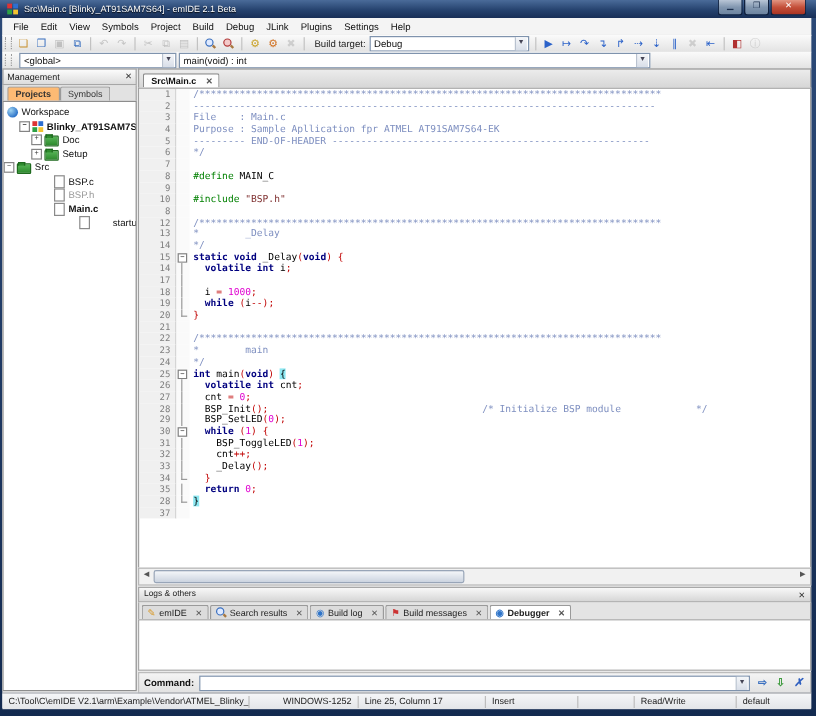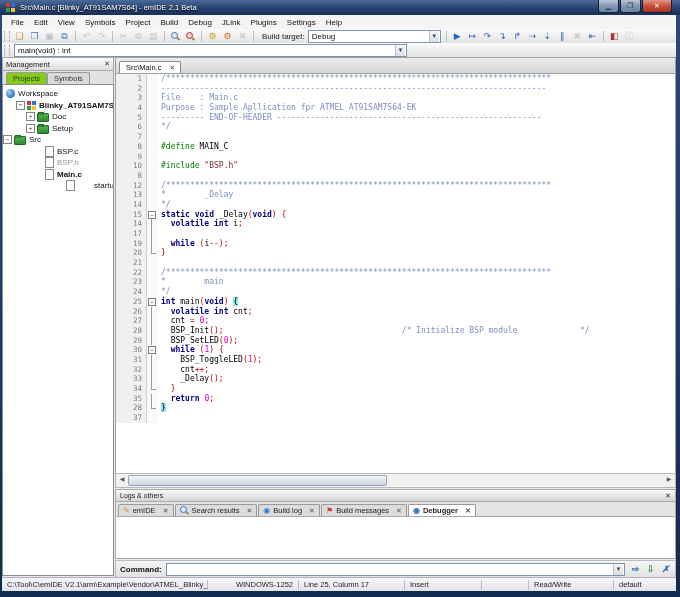--- a/index.html
+++ b/index.html
@@ -39,39 +39,39 @@
   .combo.target{width:128px;margin-right:2px;}
   .combo.scope{width:126px;margin-left:4px;}
   .combo.symbol{width:388px;margin-left:2px;}
 
   
   .mgmt{position:absolute;left:2px;width:112px;top:57px;bottom:21px;display:flex;flex-direction:column;}
   .mgmthead{height:12px;background:linear-gradient(#fcfcfc,#dcdcdc);border:1px solid #a6a6a6;font-size:7.5px;color:#222;display:flex;align-items:center;padding:0 3px;}
   .mgmthead .x{margin-left:auto;font-size:7px;color:#333;}
   .mgmttabs{height:13px;display:flex;align-items:flex-end;background:#e2e2e2;border-left:1px solid #a6a6a6;border-right:1px solid #a6a6a6;padding-left:3px;}
   .mtab{font-size:7.5px;padding:1px 6px;border:1px solid #9a9a9a;border-bottom:none;border-radius:2px 2px 0 0;background:#d9d9d9;color:#333;}
-  .mtab.active{background:#84cc16;font-weight:normal;}
+  .mtab.active{background:#fdba74;font-weight:bold;}
   .treebox{flex:1;background:#fff;border:1px solid #8d8d8d;overflow:hidden;padding-top:3px;}
   .trow{display:flex;align-items:center;height:11.5px;font-size:8px;color:#111;white-space:nowrap;}
   .trow.bold{font-weight:bold;}
   .trow.dim{color:#9a9a9a;}
   .exp{width:7px;height:7px;border:1px solid #848484;background:#fff;font-size:6px;line-height:6px;text-align:center;color:#333;margin-right:2px;flex:none;}
   .noexp{width:9px;flex:none;}
   .tico{margin-right:3px;flex:none;position:relative;}
   .ico-workspace{width:9px;height:9px;border-radius:50%;background:radial-gradient(circle at 3px 3px,#9fd4f2,#2e74c9 70%);}
   .ico-project{width:9px;height:9px;}
   .ico-project i{position:absolute;width:4px;height:4px;background:#d33;box-shadow:5px 0 0 #2e6fd0,0 5px 0 #2da044,5px 5px 0 #f2c432;}
   .ico-folder{width:10px;height:7px;background:linear-gradient(#57b657,#2e8a2e);border:1px solid #1e6a1e;border-radius:1px;margin-top:2px;}
   .ico-folder::before{content:"";position:absolute;left:0;top:-2px;width:4px;height:2px;background:#2e8a2e;border:1px solid #1e6a1e;border-bottom:none;}
   .ico-file{width:7px;height:9px;background:#fff;border:1px solid #8a8a8a;}
 
   
   .editor{position:absolute;left:115px;right:4px;top:57px;height:431px;display:flex;flex-direction:column;}
   .edtabs{height:15px;background:linear-gradient(#ececec,#d6d6d6);border:1px solid #a0a0a0;border-bottom:none;display:flex;align-items:flex-end;padding-left:3px;}
-  .edtab{font-size:7.5px;background:#fdfdfd;border:1px solid #8b8b8b;border-bottom:none;border-radius:2px 2px 0 0;padding:1px 5px 1px 6px;display:flex;align-items:center;color:#111;}
+  .edtab{font-size:7.5px;background:#fdfdfd;border:1px solid #8b8b8b;border-bottom:none;border-radius:2px 2px 0 0;padding:1px 5px 1px 6px;display:flex;align-items:center;color:#111;font-weight:bold;}
   .edtab .x{margin-left:8px;font-size:7px;color:#555;}
   .codewrap{flex:1;background:#fff;border:1px solid #a0a0a0;border-bottom:none;overflow:hidden;position:relative;}
   .crow{display:flex;height:9.7px;line-height:9.7px;font-family:"DejaVu Sans Mono",monospace;font-size:8px;white-space:pre;}
   .gut{width:26px;flex:none;background:#f0f0f0;border-right:1px solid #cfcfcf;color:#7e7e7e;text-align:right;padding-right:4px;font-size:7.5px;}
   .fold{width:11px;flex:none;position:relative;background:#fafafa;}
   .fo{position:absolute;left:1px;top:1px;width:6px;height:6px;border:1px solid #808080;background:#fff;font-size:6px;line-height:6px;text-align:center;color:#222;}
   .fl{position:absolute;left:4px;top:0;bottom:0;width:1px;background:#9a9a9a;}
   .fe{position:absolute;left:4px;top:0;height:5px;width:4px;border-left:1px solid #9a9a9a;border-bottom:1px solid #9a9a9a;}
   .src{padding-left:3px;}
   .cm{color:#7e8fc0;}
@@ -236,20 +236,24 @@
       <span class="tbtn">
         <span style="color: rgb(176, 48, 48);">◧</span>
       </span>
       <span class="tbtn dis">
         <span style="color: rgb(153, 153, 153);">ⓘ</span>
       </span>
     </div>
 
   <div class="bar bar2">
     <span class="grip"></span>
+    <span class="combo scope">
+        <span>&lt;global&gt;</span>
+        <span class="arr">▼</span>
+      </span>
     <span class="combo symbol">
         <span>main(void) : int</span>
         <span class="arr">▼</span>
       </span>
   </div>
 
   <div class="mgmt">
     <div class="mgmthead">
       <span>Management</span>
       <span class="x">✕</span>
@@ -326,20 +330,21 @@
         <div class="crow"><span class="gut">8</span><span class="fold"></span><span class="src"><span class="pp">#define</span><span class="pl"> MAIN_C</span></span></div>
         <div class="crow"><span class="gut">9</span><span class="fold"></span><span class="src"></span></div>
         <div class="crow"><span class="gut">10</span><span class="fold"></span><span class="src"><span class="pp">#include</span><span class="pl"> </span><span class="str">"BSP.h"</span></span></div>
         <div class="crow"><span class="gut">8</span><span class="fold"></span><span class="src"></span></div>
         <div class="crow"><span class="gut">12</span><span class="fold"></span><span class="src"><span class="cm">/********************************************************************************</span></span></div>
         <div class="crow"><span class="gut">13</span><span class="fold"></span><span class="src"><span class="cm">*        _Delay</span></span></div>
         <div class="crow"><span class="gut">14</span><span class="fold"></span><span class="src"><span class="cm">*/</span></span></div>
         <div class="crow"><span class="gut">15</span><span class="fold"><span class="fo">−</span></span><span class="src"><span class="kw">static</span><span class="pl"> </span><span class="kw">void</span><span class="pl"> _Delay</span><span class="op">(</span><span class="kw">void</span><span class="op">)</span><span class="pl"> </span><span class="op">{</span></span></div>
         <div class="crow"><span class="gut">14</span><span class="fold"><span class="fl"></span></span><span class="src"><span class="pl">  </span><span class="kw">volatile</span><span class="pl"> </span><span class="kw">int</span><span class="pl"> i</span><span class="op">;</span></span></div>
         <div class="crow"><span class="gut">17</span><span class="fold"><span class="fl"></span></span><span class="src"></span></div>
+        <div class="crow"><span class="gut">18</span><span class="fold"><span class="fl"></span></span><span class="src"><span class="pl">  i </span><span class="op">=</span><span class="pl"> </span><span class="num">1000</span><span class="op">;</span></span></div>
         <div class="crow"><span class="gut">19</span><span class="fold"><span class="fl"></span></span><span class="src"><span class="pl">  </span><span class="kw">while</span><span class="pl"> </span><span class="op">(</span><span class="pl">i</span><span class="op">--);</span></span></div>
         <div class="crow"><span class="gut">20</span><span class="fold"><span class="fe"></span></span><span class="src"><span class="op">}</span></span></div>
         <div class="crow"><span class="gut">21</span><span class="fold"></span><span class="src"></span></div>
         <div class="crow"><span class="gut">22</span><span class="fold"></span><span class="src"><span class="cm">/********************************************************************************</span></span></div>
         <div class="crow"><span class="gut">23</span><span class="fold"></span><span class="src"><span class="cm">*        main</span></span></div>
         <div class="crow"><span class="gut">24</span><span class="fold"></span><span class="src"><span class="cm">*/</span></span></div>
         <div class="crow"><span class="gut">25</span><span class="fold"><span class="fo">−</span></span><span class="src"><span class="kw">int</span><span class="pl"> main</span><span class="op">(</span><span class="kw">void</span><span class="op">)</span><span class="pl"> </span><span class="hl">{</span></span></div>
         <div class="crow"><span class="gut">26</span><span class="fold"><span class="fl"></span></span><span class="src"><span class="pl">  </span><span class="kw">volatile</span><span class="pl"> </span><span class="kw">int</span><span class="pl"> cnt</span><span class="op">;</span></span></div>
         <div class="crow"><span class="gut">27</span><span class="fold"><span class="fl"></span></span><span class="src"><span class="pl">  cnt </span><span class="op">=</span><span class="pl"> </span><span class="num">0</span><span class="op">;</span></span></div>
         <div class="crow"><span class="gut">28</span><span class="fold"><span class="fl"></span></span><span class="src"><span class="pl">  BSP_Init</span><span class="op">();</span><span class="pl">                                     </span><span class="cm">/* Initialize BSP module             */</span></span></div>

